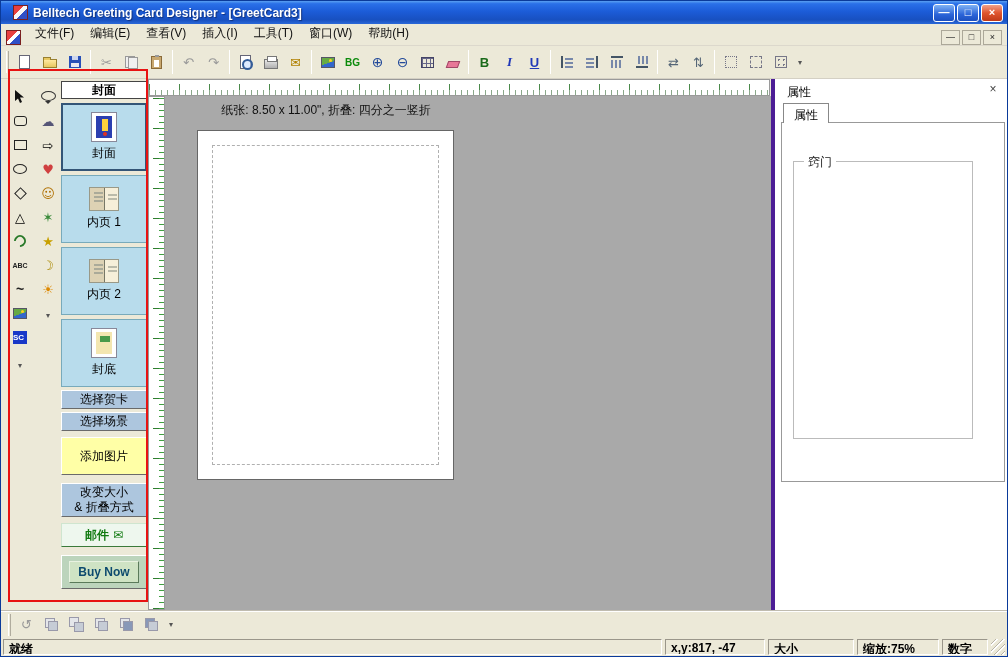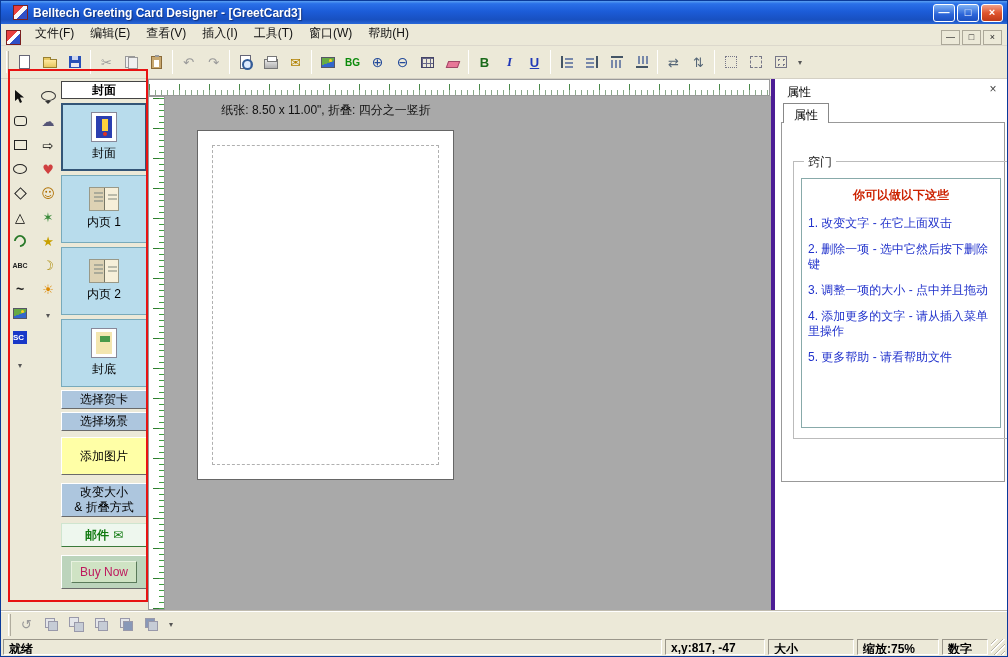--- a/index.html
+++ b/index.html
@@ -130,21 +130,21 @@
   .pbtn { margin-top:3px; border:1px solid; border-color:#fff #6a6a6a #6a6a6a #fff; background:#adc6de;
     text-align:center; font-size:12px; display:flex; align-items:center; justify-content:center; }
   .pbtn-1, .pbtn-2 { height:19px; }
   .pbtn-add { height:38px; margin-top:6px; background:#ffffa6; }
   .pbtn-resize { height:34px; margin-top:8px; flex-direction:column; line-height:15px; }
   .pbtn-mail { height:24px; margin-top:6px; background:#eef7ee; border-color:#cfe5cf #3a7a3a #3a7a3a #cfe5cf;
     color:#117a11; font-weight:bold; gap:4px; }
   .mail-glyph { color:#117a11; font-family:"DejaVu Sans",sans-serif; }
   .pbtn-buy { height:34px; margin-top:8px; background:#bcd4bc; }
   .buy-inner { border:1px solid; border-color:#e8f2e0 #5a7a5a #5a7a5a #e8f2e0; background:#cfe3c4;
-    color:#be185d; font-weight:normal; padding:3px 8px; }
+    color:#0c4a6e; font-weight:bold; padding:3px 8px; }
 
   
   .annotation { position:absolute; left:7px; top:68px; width:140px; height:533px;
     border:2px solid #e81212; z-index:50; pointer-events:none; }
 
   
   .h-ruler { position:absolute; left:147px; top:78px; width:622px; height:17px; background:#fff;
     border:1px solid #9a9a9a;
     background-image:repeating-linear-gradient(90deg,#8aa88a 0 1px,transparent 1px 6px),
                      repeating-linear-gradient(90deg,#4a8a4a 0 1px,transparent 1px 30px);
@@ -162,21 +162,21 @@
 
   
   .props { position:absolute; left:770px; top:78px; width:238px; height:531px; background:#ffffff;
     border-left:4px solid #4c1d95; }
   .props-header { position:absolute; left:12px; top:5px; }
   .props-close { position:absolute; right:8px; top:3px; width:16px; height:14px; text-align:center;
     color:#444; font-size:12px; line-height:14px; }
   .props-tab { position:absolute; left:8px; top:24px; width:46px; height:20px; border:1px solid #888;
     border-bottom:none; background:#fff; text-align:center; padding-top:3px; z-index:2; }
   .props-page { position:absolute; left:6px; top:43px; width:224px; height:360px; border:1px solid #999; background:#fff; }
-  .tips-group { position:absolute; left:18px; top:82px; width:216px; height:278px; border:1px solid #bbb; }
+  .tips-group { position:absolute; left:18px; top:82px; width:180px; height:278px; border:1px solid #bbb; }
   .tips-legend { position:absolute; top:-8px; left:10px; background:#fff; padding:0 4px; color:#222; }
   .tips-box { position:absolute; left:7px; top:16px; right:7px; bottom:10px; border:1px solid #8aa;
     padding:8px 6px; overflow:hidden; }
   .tips-title { color:#cc2200; font-weight:bold; text-align:center; margin-bottom:12px; }
   .tip { color:#2233cc; line-height:15px; margin-bottom:11px; }
 
   
   .bottom-toolbar { position:absolute; left:0; top:610px; right:0; height:26px; background:#ece9d8;
     border-top:1px solid #fff; box-shadow:0 -1px 0 #c0bcb0; display:flex; align-items:center; padding-left:4px; }
   .btn-sm { width:25px; height:22px; display:flex; align-items:center; justify-content:center; }
@@ -445,28 +445,20 @@
     <div class="page-dashed"></div>
   </div>
 
   <div class="props">
     <span class="props-header">属性</span>
     <span class="props-close">×</span>
     <div class="props-tab">属性</div>
     <div class="props-page"></div>
     <div class="tips-group">
       <span class="tips-legend">窍门</span>
-      <div class="tips-box">
-        <div class="tips-title">你可以做以下这些</div>
-        <div class="tip">1. 改变文字 - 在它上面双击</div>
-        <div class="tip">2. 删除一项 - 选中它然后按下删除键</div>
-        <div class="tip">3. 调整一项的大小 - 点中并且拖动</div>
-        <div class="tip">4. 添加更多的文字 - 请从插入菜单里操作</div>
-        <div class="tip">5. 更多帮助 - 请看帮助文件</div>
-      </div>
     </div>
   </div>
 
   <div class="bottom-toolbar">
     <span class="grip"></span>
     <span class="btn-sm">
         <span class="g dis">↺</span>
       </span>
     <span class="btn-sm">
         <span class="ic-sq"></span>

